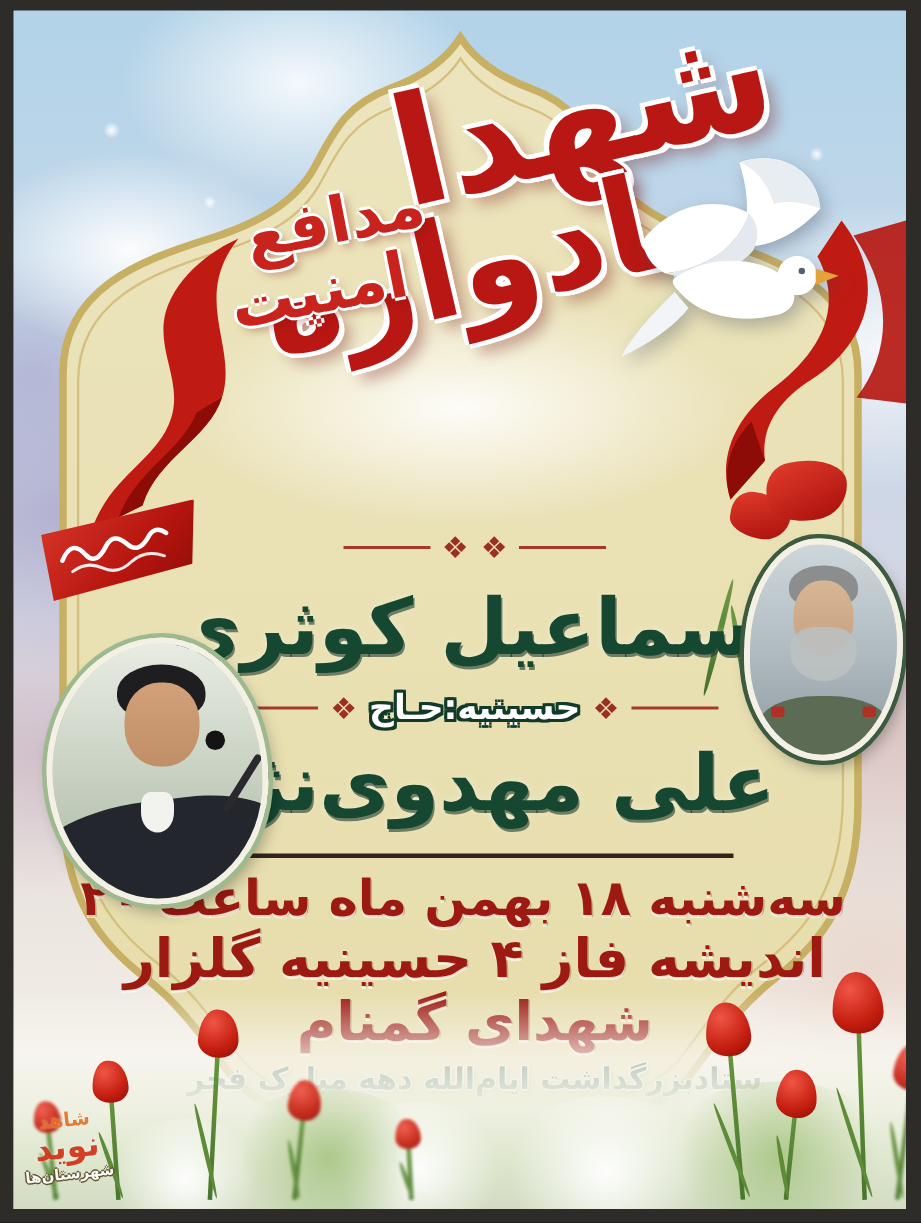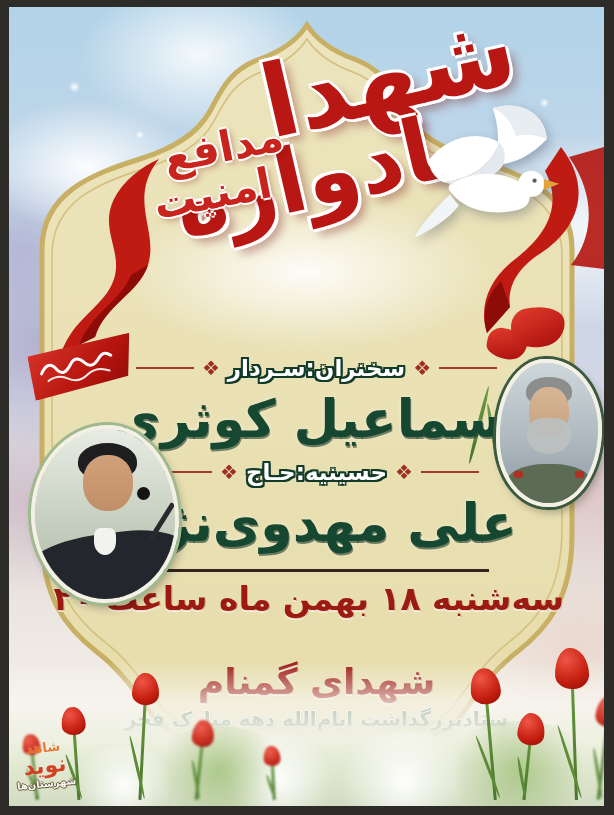--- a/index.html
+++ b/index.html
@@ -217,37 +217,37 @@
     </svg>
 
     <div class="redflag rf2"></div>
     <div class="redflag rf1"></div>
     <div class="leaf lf1"></div>
     <div class="leaf lf2"></div>
 
     <div class="orn-row row-speaker">
       <span class="orn-line"></span>
       <span class="orn-ic">❖</span>
-      <span class="orn-label">سخنران:سـردار</span>
       <span class="orn-ic">❖</span>
       <span class="orn-line"></span>
     </div>
     <div class="name name1">اسماعیل کوثری</div>
 
     <div class="orn-row row-eulogy">
       <span class="orn-line"></span>
       <span class="orn-ic">❖</span>
       <span class="orn-label">حسینیه:حـاج</span>
       <span class="orn-ic">❖</span>
       <span class="orn-line"></span>
     </div>
     <div class="name name2">علی مهدوی‌نژاد</div>
 
     <div class="divider"></div>
     <div class="maroon dt">سه‌شنبه ۱۸ بهمن ماه ساعت ۲۰</div>
+    <div class="maroon venue1">اندیشه فاز ۴ حسینیه گلزار</div>
     <div class="maroon venue2">شهدای گمنام</div>
     <div class="greenline org">ستادبزرگداشت ایام‌الله دهه مبارک فجر</div>
     <div class="greenline yr">۱۴۰۱ شهراندیشه</div>
 
     <div class="photo photo-right">
       <div class="person p-r">
         <div class="hair"></div>
         <div class="face"></div>
         <div class="beard"></div>
         <div class="uniform"></div>

